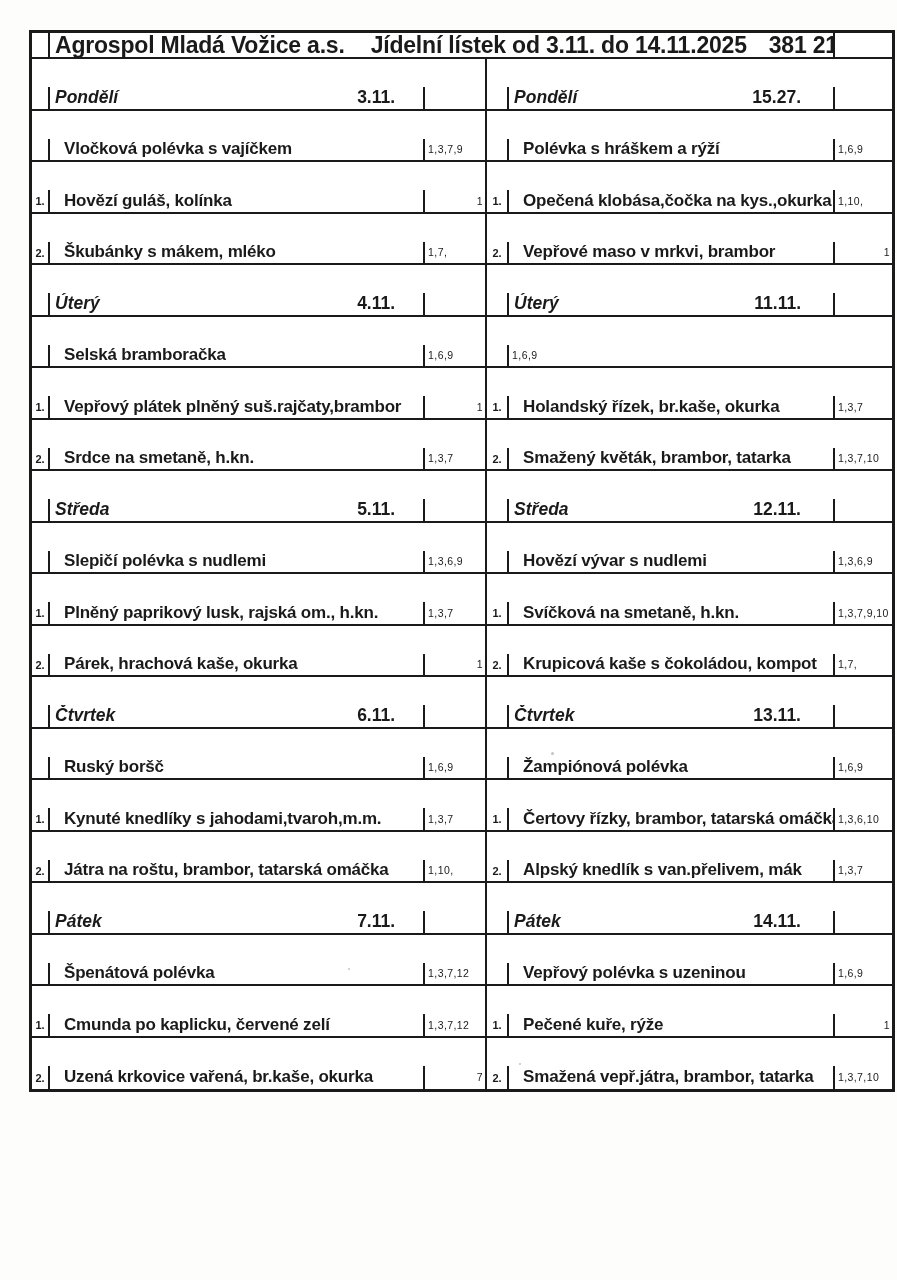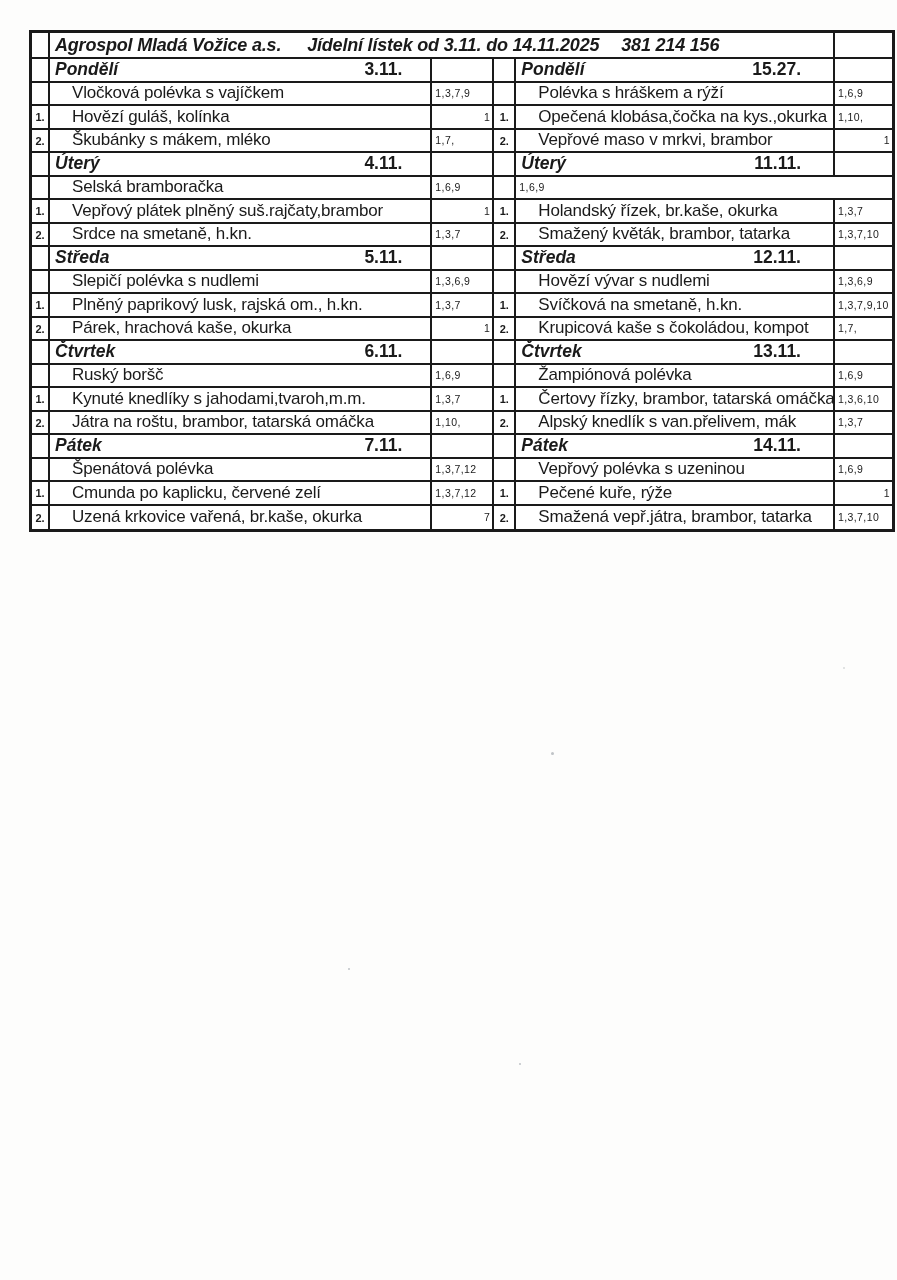--- a/index.html
+++ b/index.html
@@ -27,51 +27,52 @@
   .header-row{
     display:grid;
     grid-template-columns:18px 1fr 57px;
     height:26px;
     border-bottom:2px solid var(--ink);
   }
   .hcell{border-right:2px solid var(--ink); display:flex; align-items:center; overflow:hidden;}
   .hcell:last-child{border-right:none;}
   .header-main{white-space:nowrap;}
   .header-main span{
-    font-weight:700; font-style:italic; font-size:18px; letter-spacing:-0.2px;
+    font-weight:700; font-size:23px; letter-spacing:-0.2px;
   }
   .company{margin-left:5px;}
   .doc-title{margin-left:26px;}
   .phone{margin-left:22px;}
 
   
   .table-body{display:flex; align-items:stretch;}
   .half{display:block;}
   .half-left{width:464px; border-right:2px solid var(--ink);}
   .half-right{flex:1 1 auto; min-width:0;}
 
   .row{
     display:grid;
     height:23.5px;
     border-bottom:2px solid var(--ink);
+    margin-top:28px;
   }
   .half .row:last-child{border-bottom:none;}
   .half-left .row{grid-template-columns:18px 1fr 60px;}
   .half-right .row{grid-template-columns:22px 1fr 57px;}
 
   .cell{
     border-right:2px solid var(--ink);
     display:flex; align-items:center;
     overflow:hidden; min-width:0;
   }
   .cell:last-child{border-right:none;}
 
   .num{justify-content:center; font-size:11px; font-weight:700; padding-top:1px;}
   .text{
-    padding-left:22px; font-weight:400; font-size:17px;
+    padding-left:14px; font-weight:700; font-size:17px;
     white-space:nowrap; letter-spacing:-0.2px;
   }
   .allerg{font-size:10.5px; font-weight:400; padding-left:3px; letter-spacing:0.4px;}
   .allerg.right{justify-content:flex-end; padding-left:0; padding-right:2px;}
 
   .day-row .daycell{
     justify-content:space-between;
     font-weight:700; font-size:17.5px;
   }
   .day-name{font-style:italic; padding-left:5px;}

